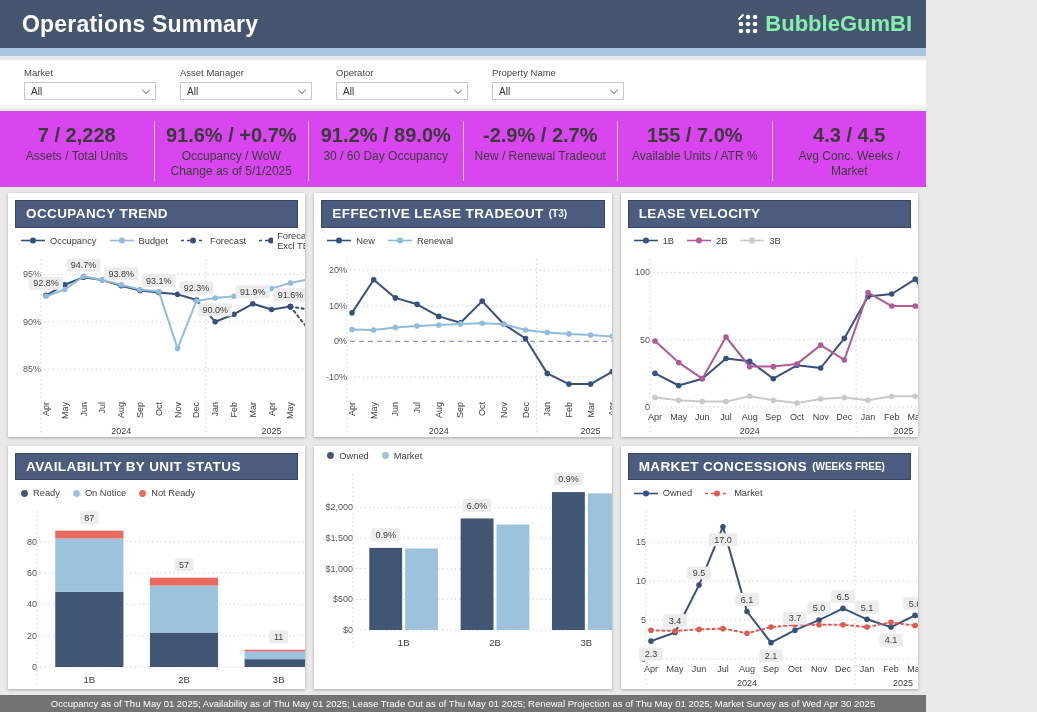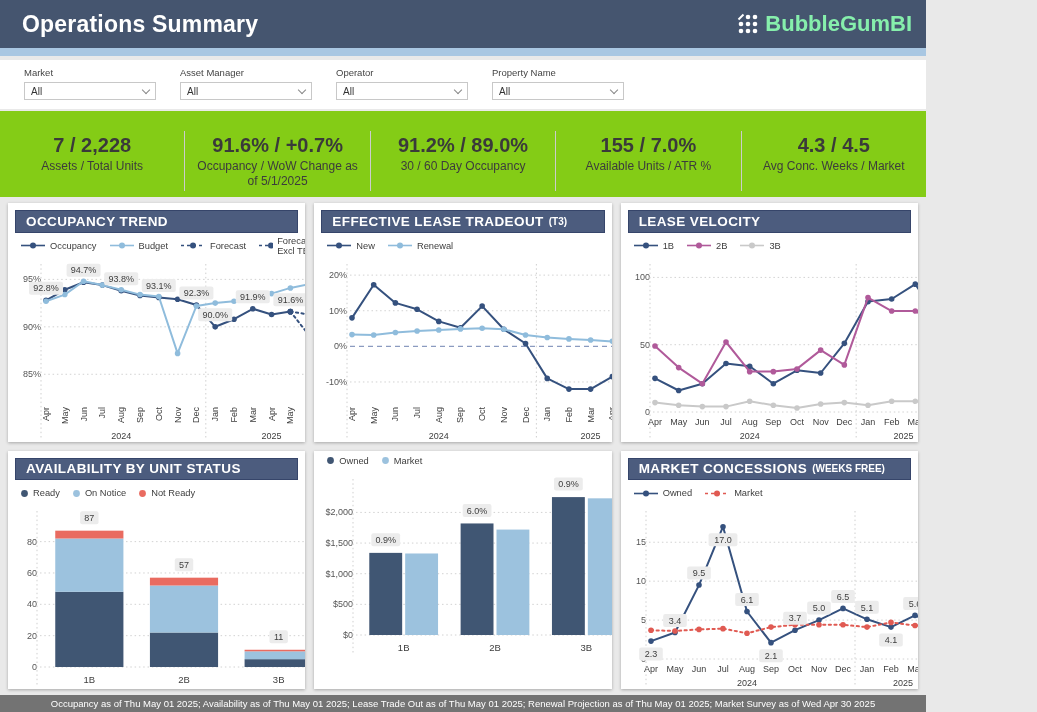--- a/index.html
+++ b/index.html
@@ -13,21 +13,21 @@
     font-size:22px;font-weight:bold;}
   .strip{height:8px;background:#A9C7E2;flex:0 0 auto;}
   
   .filters{background:#fff;margin-top:4px;padding:7px 0 9px 24px;display:flex;gap:24px;flex:0 0 auto;}
   .filter-label{font-size:9.5px;color:#444;margin-bottom:4px;}
   .dropdown{width:118px;height:16px;border:1px solid #C8C8C8;background:#fff;display:flex;
     align-items:center;justify-content:space-between;padding:0 6px;font-size:10px;color:#333;cursor:pointer;}
   .chev{width:5px;height:5px;border-right:1px solid #888;border-bottom:1px solid #888;
     transform:rotate(45deg);margin-top:-3px;}
   
-  .kpis{background:#84cc16;margin-top:2px;display:flex;flex:0 0 auto;padding:20px 0 6px;}
+  .kpis{background:#d946ef;margin-top:2px;display:flex;flex:0 0 auto;padding:10px 0 6px;}
   .kpi{flex:1;text-align:center;padding:2px 8px;}
   .kpi:not(:last-child){border-right:1px solid #CCC;}
   .kpi-value{font-size:20px;font-weight:bold;color:#3A3A3A;line-height:24px;}
   .kpi-label{font-size:12px;color:#3C3C3C;line-height:15px;margin-top:2px;}
   
   .charts{flex:1;display:grid;grid-template-columns:repeat(3,1fr);grid-template-rows:1fr 1fr;
     gap:9px;padding:6px 8px;min-height:0;}
   .panel{background:#fff;box-shadow:0 1px 3px rgba(0,0,0,.28);display:flex;flex-direction:column;
     overflow:hidden;min-height:0;}
   .panel-title{margin:7px 7px 3px;height:26px;background:#4C5C7E;border:1px solid #36456A;
@@ -102,20 +102,24 @@
       <div class="kpi-value">7 / 2,228</div>
       <div class="kpi-label">Assets / Total Units</div>
     </div>
     <div class="kpi">
       <div class="kpi-value">91.6% / +0.7%</div>
       <div class="kpi-label">Occupancy / WoW Change as of 5/1/2025</div>
     </div>
     <div class="kpi">
       <div class="kpi-value">91.2% / 89.0%</div>
       <div class="kpi-label">30 / 60 Day Occupancy</div>
+    </div>
+    <div class="kpi">
+      <div class="kpi-value">-2.9% / 2.7%</div>
+      <div class="kpi-label">New / Renewal Tradeout</div>
     </div>
     <div class="kpi">
       <div class="kpi-value">155 / 7.0%</div>
       <div class="kpi-label">Available Units / ATR %</div>
     </div>
     <div class="kpi">
       <div class="kpi-value">4.3 / 4.5</div>
       <div class="kpi-label">Avg Conc. Weeks / Market</div>
     </div>
   </section>

